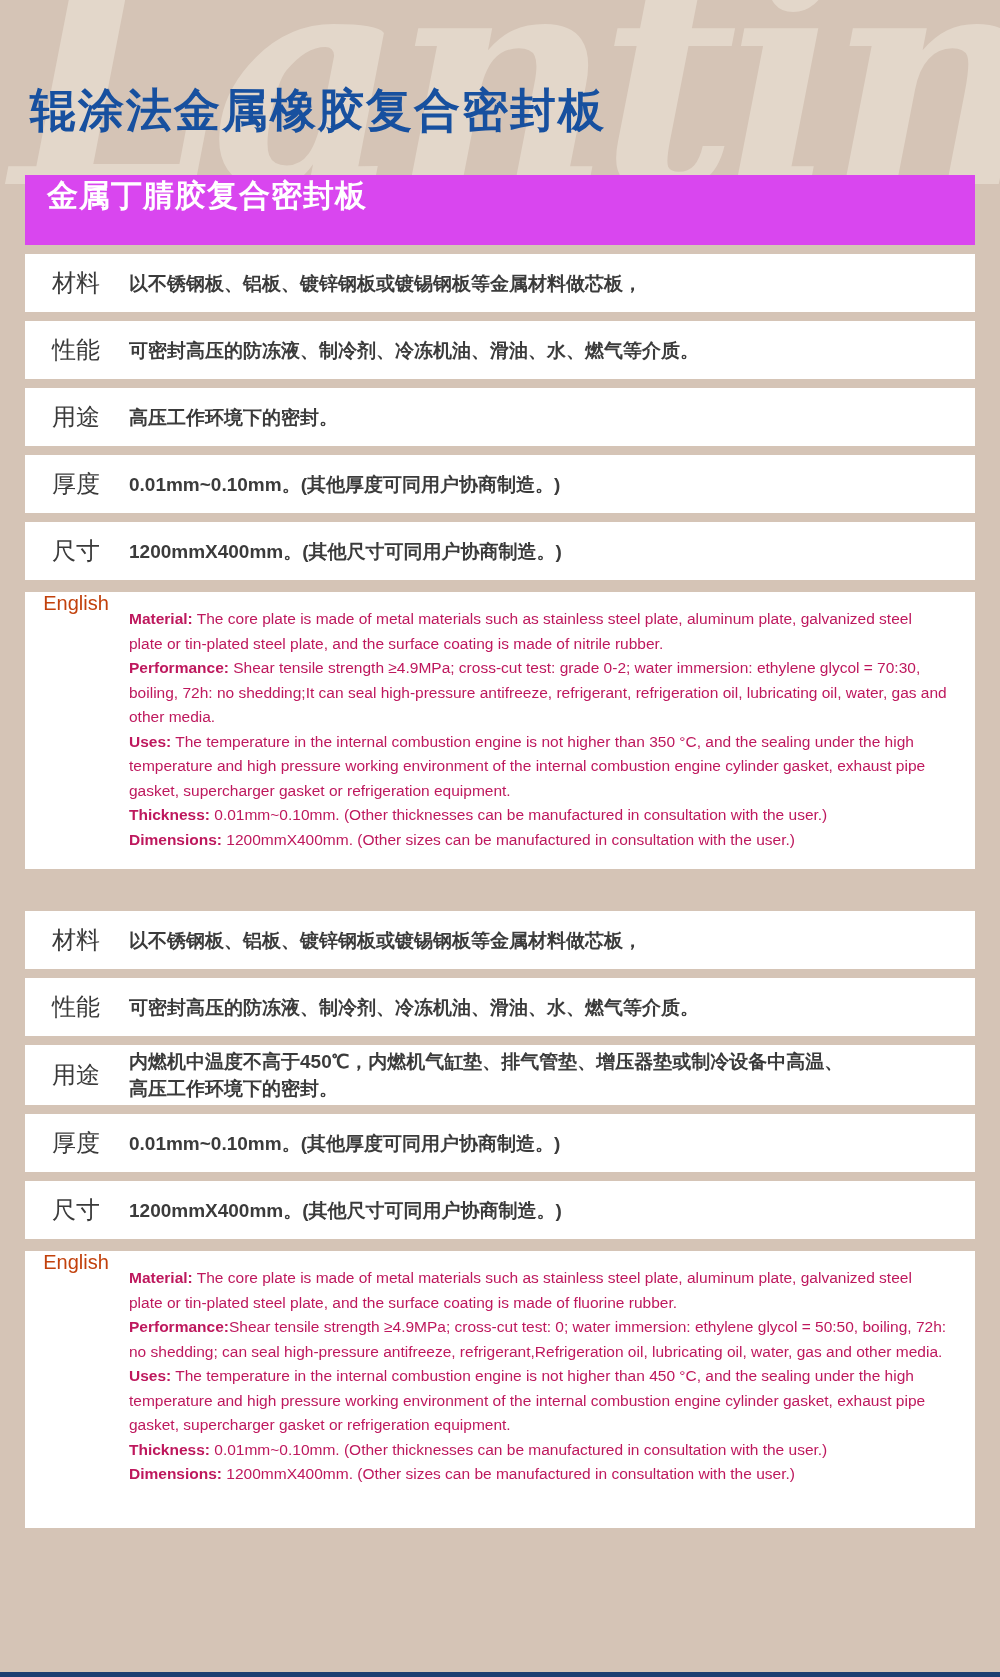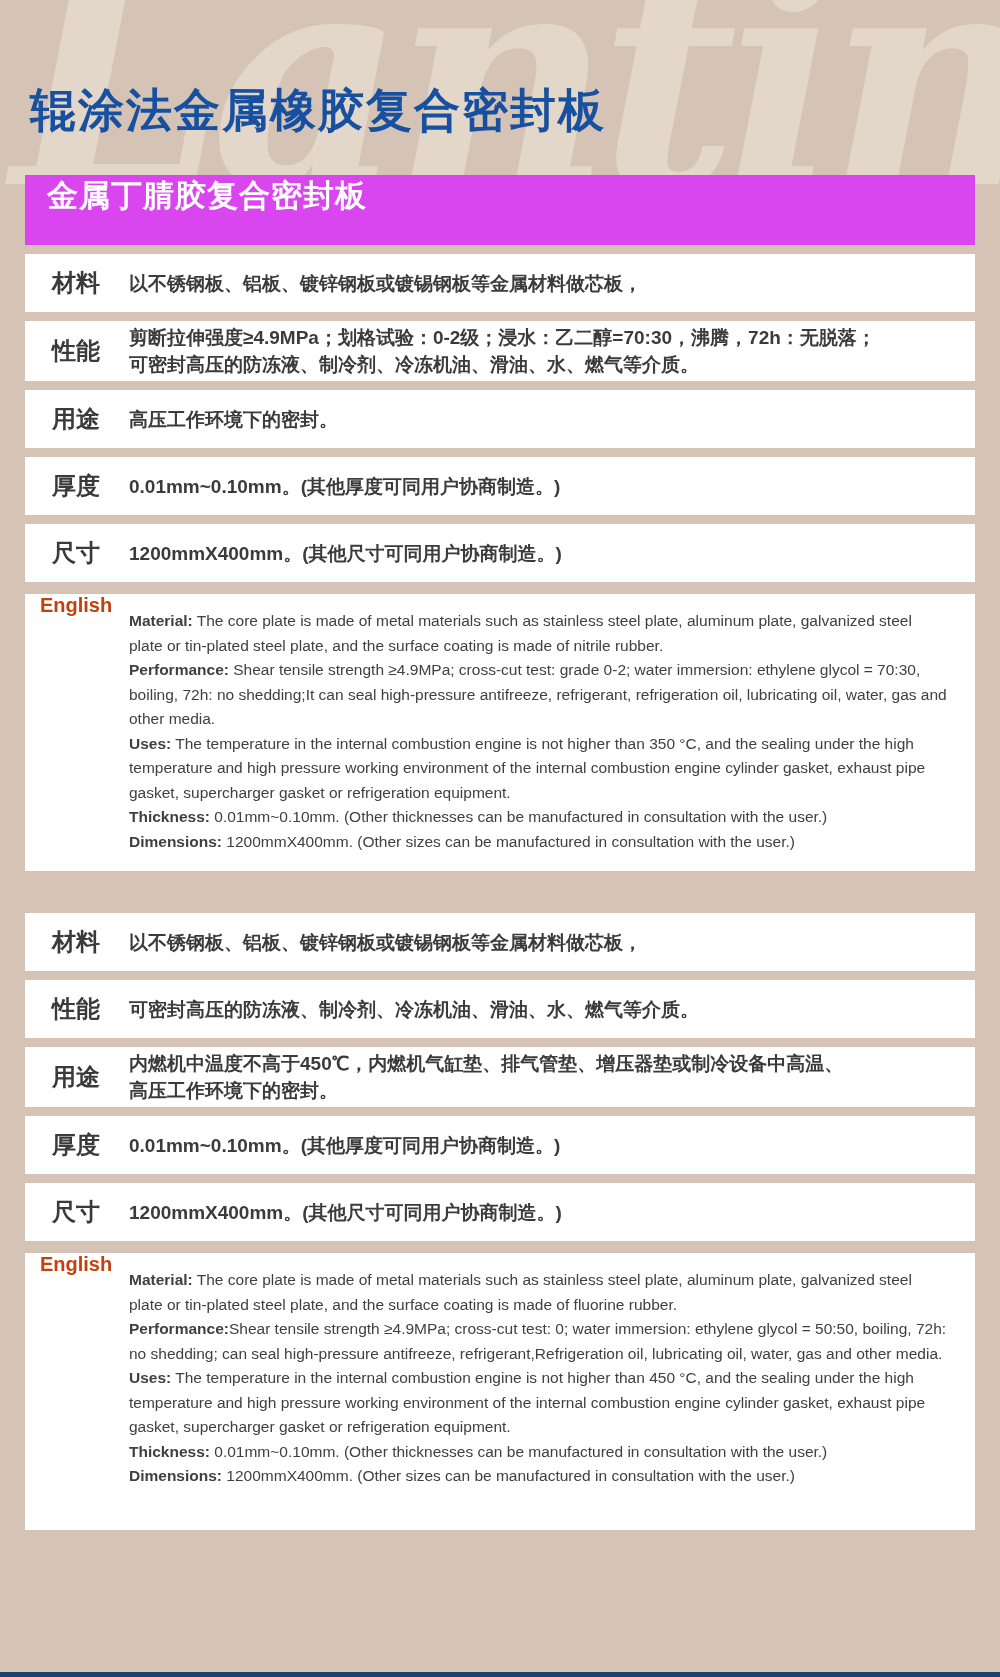--- a/index.html
+++ b/index.html
@@ -53,21 +53,21 @@
     display:flex;
     margin-top:9px;
     min-height:58px;
   }
   .row-label {
     flex:0 0 102px;
     display:flex;
     align-items:center;
     justify-content:center;
     font-size:24px;
-    font-weight:bold;
+    font-weight:normal;
     color:#3a3a3a;
   }
   .row-content {
     flex:1;
     display:flex;
     flex-direction:column;
     justify-content:center;
     padding:3px 20px 3px 2px;
     font-size:19px;
     font-weight:600;
@@ -79,21 +79,21 @@
     align-items:flex-start;
     font-size:20px;
     color:#c2410c;
   }
   .english-row .row-content {
     justify-content:flex-start;
     padding:15px 26px 15px 2px;
     font-weight:normal;
     font-size:15.5px;
     line-height:24.5px;
-    color:#404040;
+    color:#be185d;
   }
   .english-row p { margin:0; }
   .english-row b { font-weight:bold; }
   .bottom-bar {
     position:absolute;
     left:0; right:0; bottom:0;
     height:5px;
     background:#1c3e70;
     z-index:2;
   }
@@ -115,21 +115,20 @@
     <div class="spec-row">
       <div class="row-label">材料</div>
       <div class="row-content">
         <div>以不锈钢板、铝板、镀锌钢板或镀锡钢板等金属材料做芯板，</div>
       </div>
     </div>
 
     <div class="spec-row">
       <div class="row-label">性能</div>
       <div class="row-content">
-        <div>剪断拉伸强度≥4.9MPa；划格试验：0-2级；浸水：乙二醇=70:30，沸腾，72h：无脱落；</div>
         <div>可密封高压的防冻液、制冷剂、冷冻机油、滑油、水、燃气等介质。</div>
       </div>
     </div>
 
     <div class="spec-row">
       <div class="row-label">用途</div>
       <div class="row-content">
         <div>高压工作环境下的密封。</div>
       </div>
     </div>

